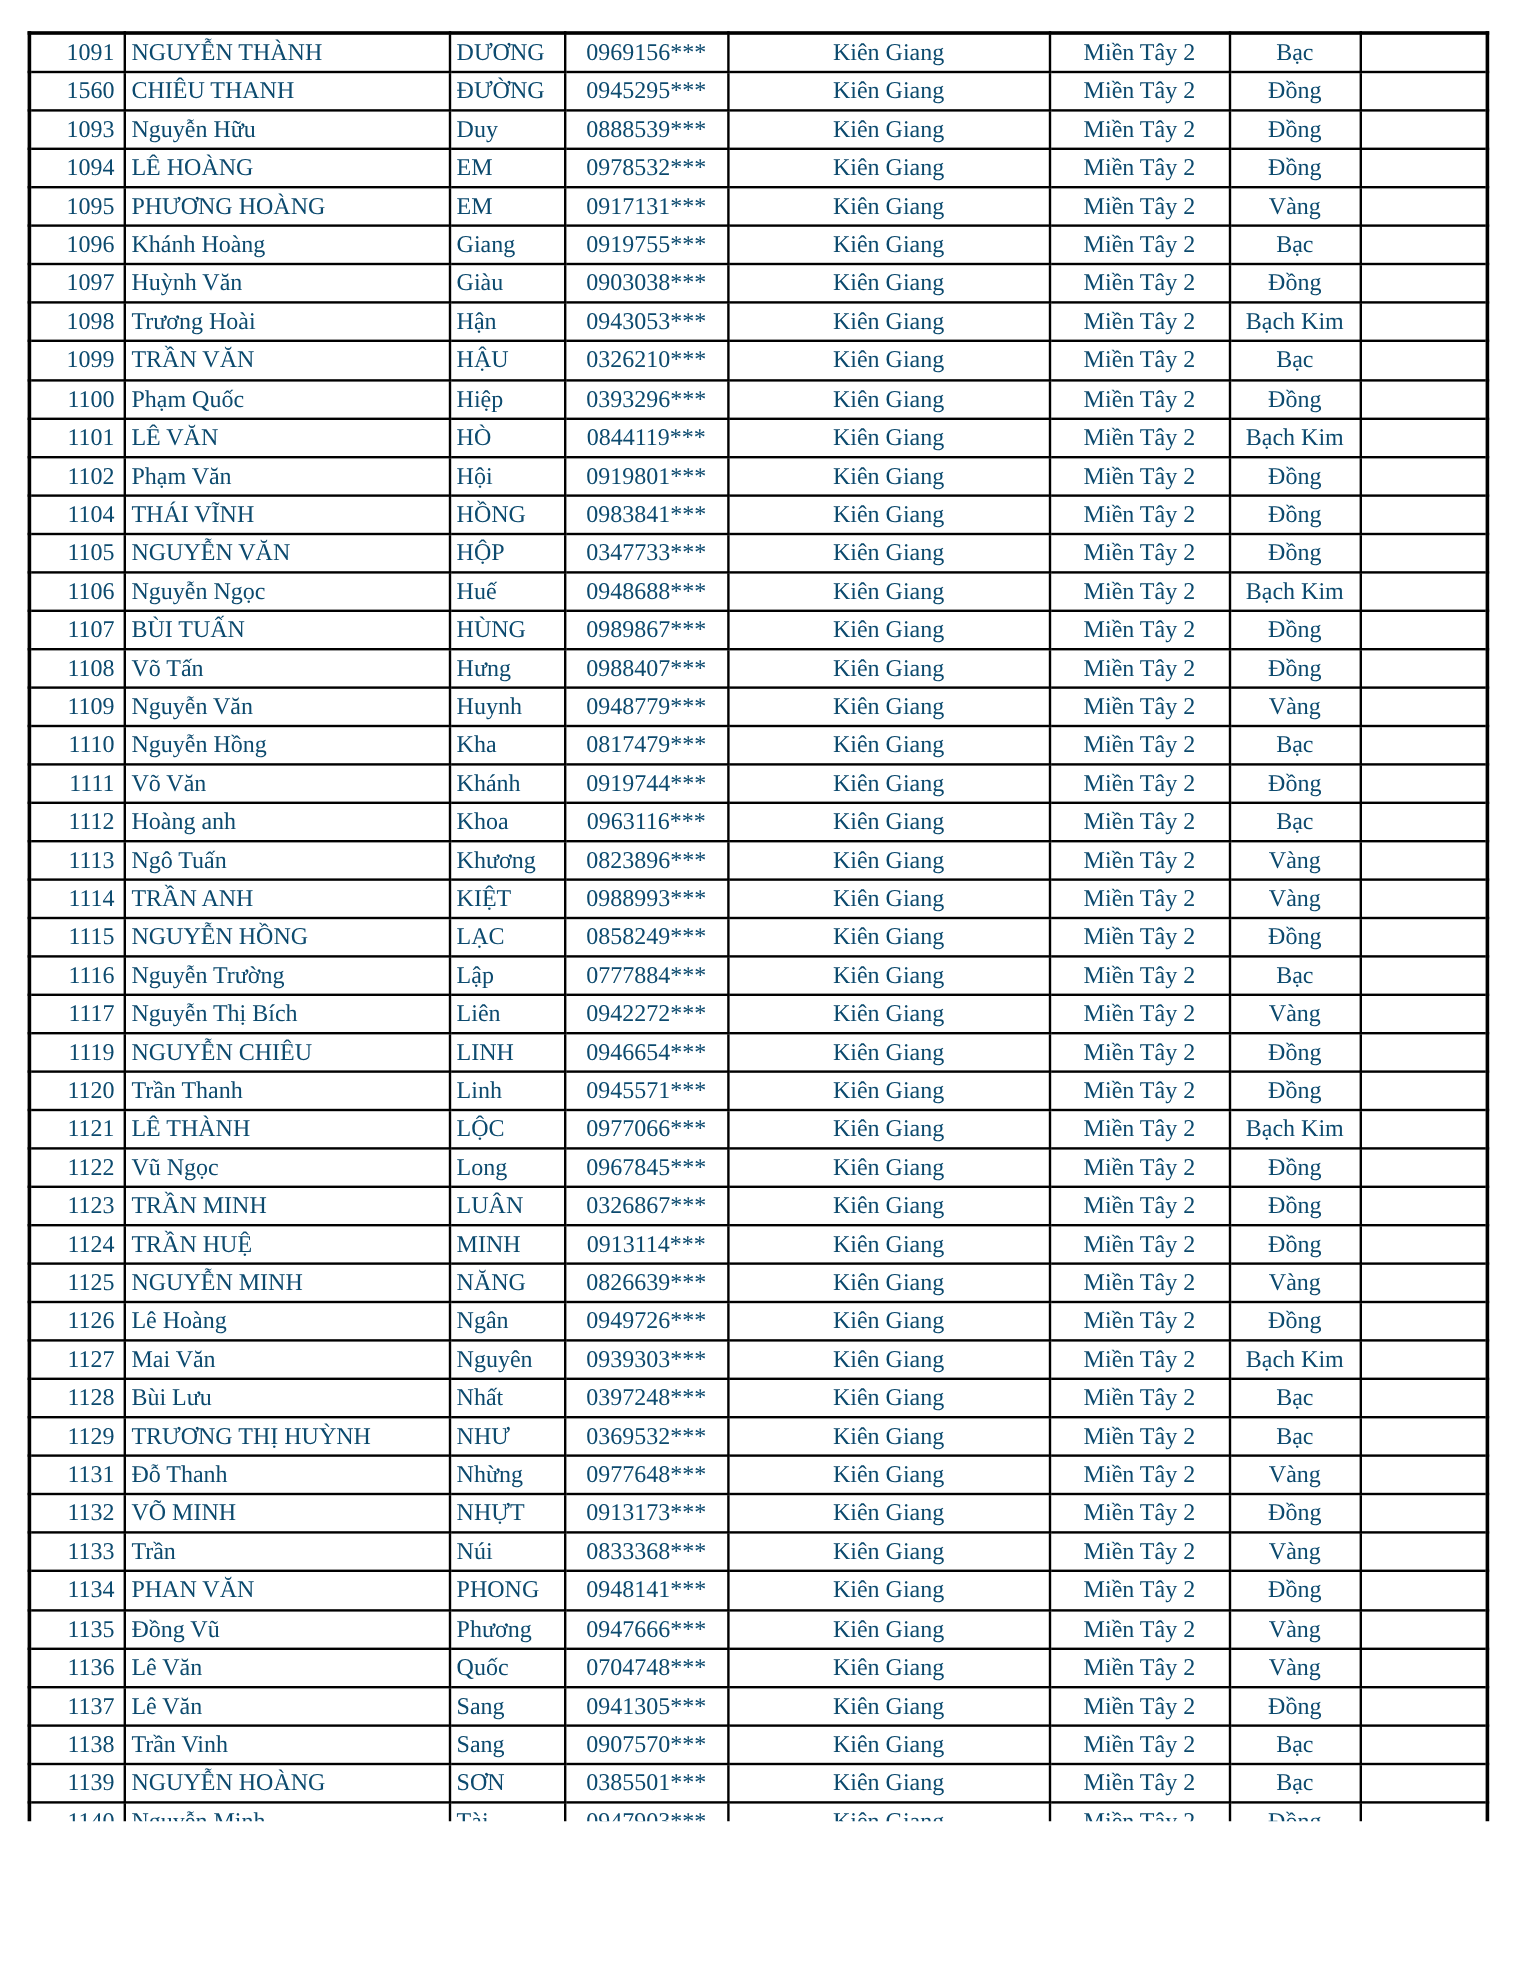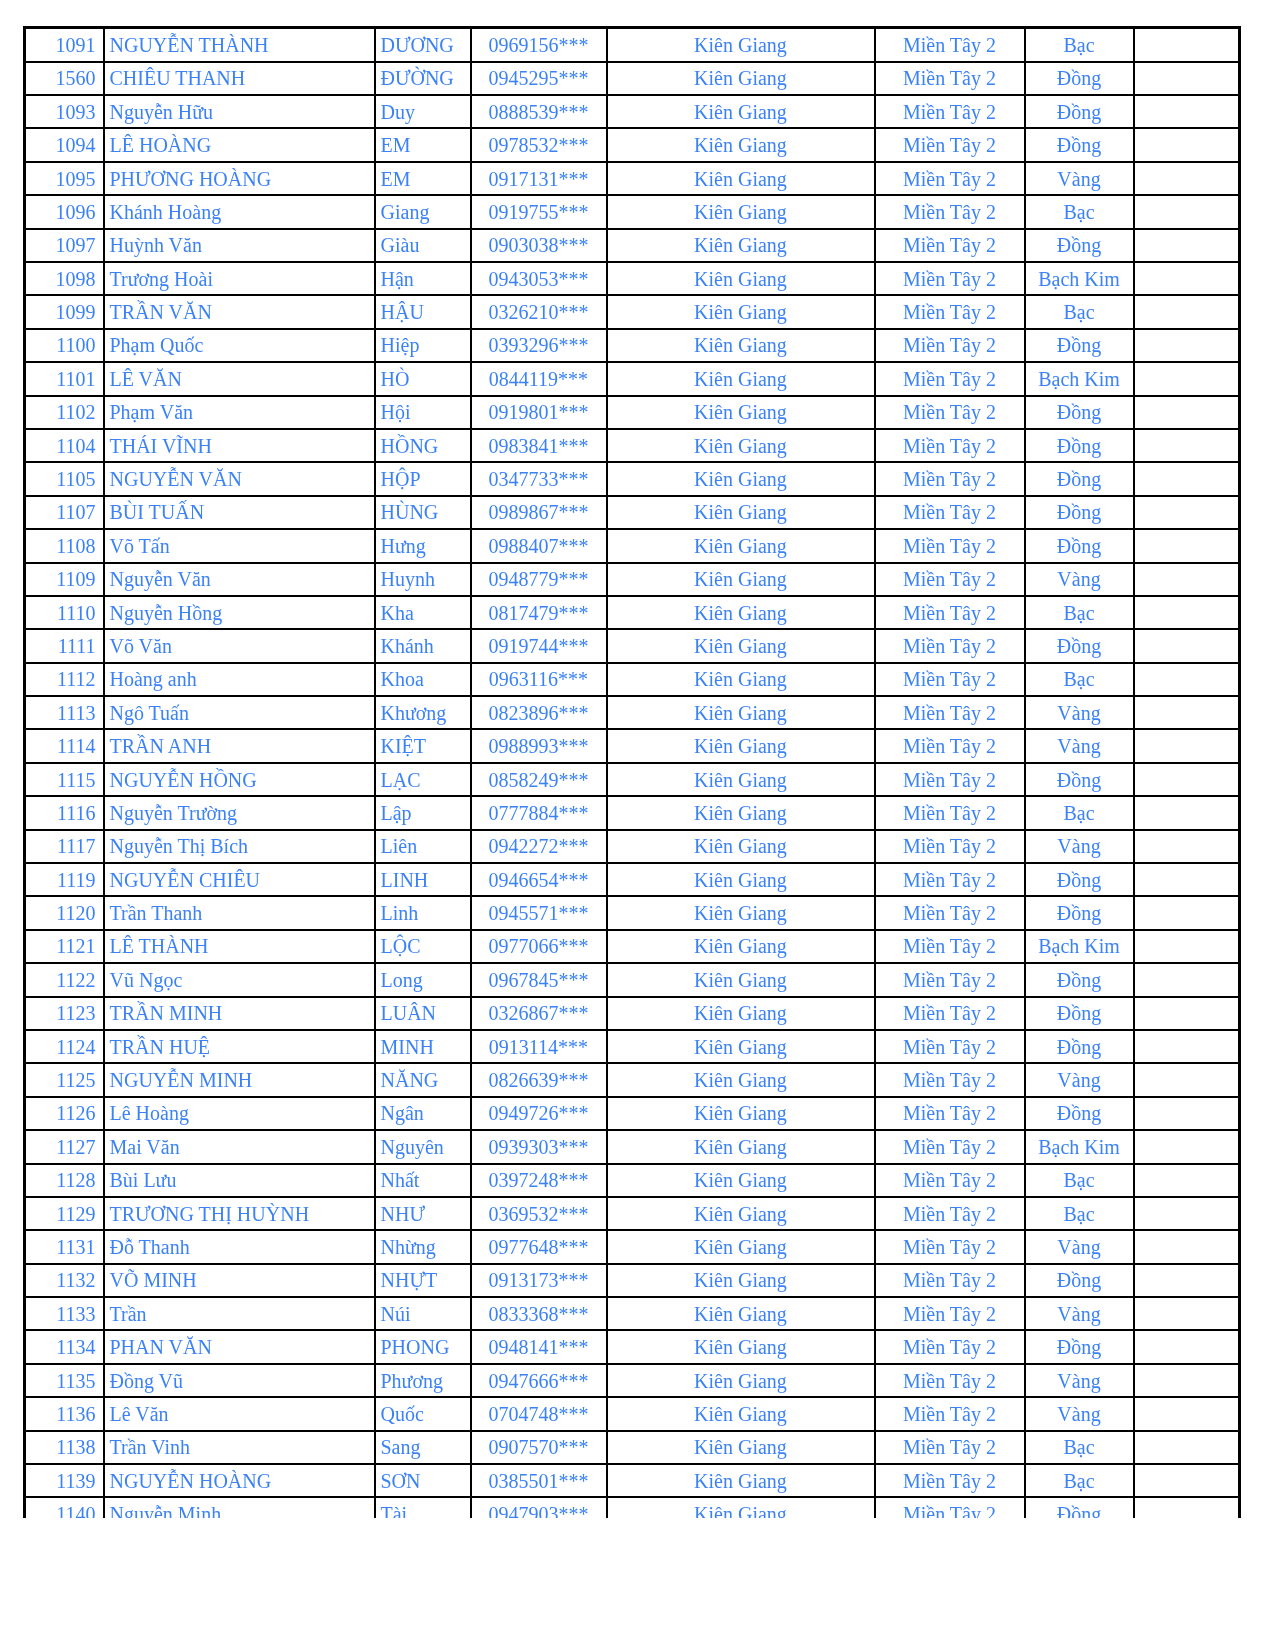--- a/index.html
+++ b/index.html
@@ -6,21 +6,21 @@
     margin: 0;
     padding: 0;
     background: #ffffff;
   }
   .page {
     position: relative;
     width: 1275px;
     height: 1518px;
     background: #ffffff;
     font-family: "Liberation Serif", "DejaVu Serif", serif;
-    color: #3b82f6;
+    color: #0c4a6e;
     overflow: hidden;
   }
   table.list-table {
     position: absolute;
     left: 23px;
     top: 26px;
     width: 1215px;
     height: 1574px;
     border-collapse: collapse;
     table-layout: fixed;
@@ -202,20 +202,30 @@
           <td class="c-id">1105</td>
           <td class="c-first">NGUYỄN VĂN</td>
           <td class="c-last">HỘP</td>
           <td class="c-phone">0347733***</td>
           <td class="c-province">Kiên Giang</td>
           <td class="c-region">Miền Tây 2</td>
           <td class="c-tier">Đồng</td>
           <td class="c-empty"></td>
         </tr>
         <tr>
+          <td class="c-id">1106</td>
+          <td class="c-first">Nguyễn Ngọc</td>
+          <td class="c-last">Huế</td>
+          <td class="c-phone">0948688***</td>
+          <td class="c-province">Kiên Giang</td>
+          <td class="c-region">Miền Tây 2</td>
+          <td class="c-tier">Bạch Kim</td>
+          <td class="c-empty"></td>
+        </tr>
+        <tr>
           <td class="c-id">1107</td>
           <td class="c-first">BÙI TUẤN</td>
           <td class="c-last">HÙNG</td>
           <td class="c-phone">0989867***</td>
           <td class="c-province">Kiên Giang</td>
           <td class="c-region">Miền Tây 2</td>
           <td class="c-tier">Đồng</td>
           <td class="c-empty"></td>
         </tr>
         <tr>
@@ -479,20 +489,30 @@
           <td class="c-empty"></td>
         </tr>
         <tr>
           <td class="c-id">1136</td>
           <td class="c-first">Lê Văn</td>
           <td class="c-last">Quốc</td>
           <td class="c-phone">0704748***</td>
           <td class="c-province">Kiên Giang</td>
           <td class="c-region">Miền Tây 2</td>
           <td class="c-tier">Vàng</td>
+          <td class="c-empty"></td>
+        </tr>
+        <tr>
+          <td class="c-id">1137</td>
+          <td class="c-first">Lê Văn</td>
+          <td class="c-last">Sang</td>
+          <td class="c-phone">0941305***</td>
+          <td class="c-province">Kiên Giang</td>
+          <td class="c-region">Miền Tây 2</td>
+          <td class="c-tier">Đồng</td>
           <td class="c-empty"></td>
         </tr>
         <tr>
           <td class="c-id">1138</td>
           <td class="c-first">Trần Vinh</td>
           <td class="c-last">Sang</td>
           <td class="c-phone">0907570***</td>
           <td class="c-province">Kiên Giang</td>
           <td class="c-region">Miền Tây 2</td>
           <td class="c-tier">Bạc</td>

